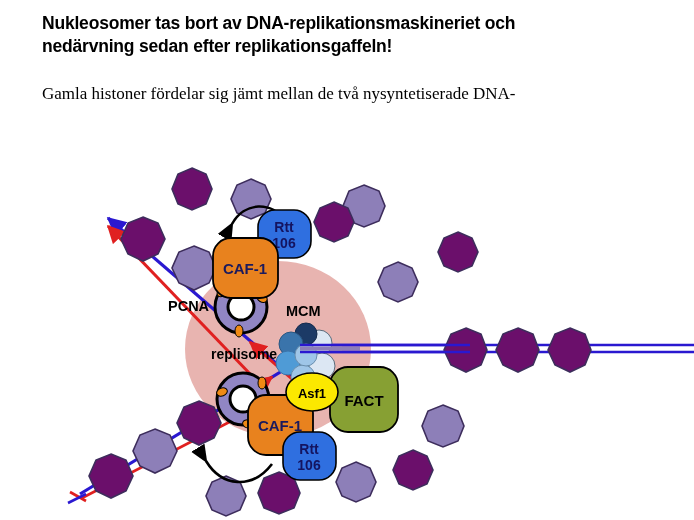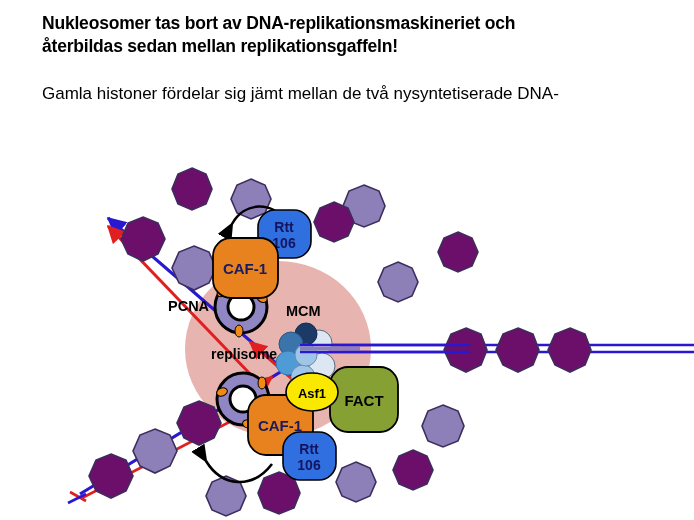--- a/index.html
+++ b/index.html
@@ -11,21 +11,21 @@
   #slide{position:relative;width:556px;height:520px;background:#fff;}
 
   
   .text-block{position:absolute;left:42px;top:12px;width:620px;}
   .heading{
     font-family:"Liberation Sans", sans-serif;
     font-weight:bold;font-size:17.5px;line-height:1.33;
     color:#000;letter-spacing:-0.2px;margin:0;
   }
   .body-text{
-    font-family:Liberation Sans, sans-serif;
+    font-family:Liberation Serif, serif;
     font-weight:normal;font-size:17px;line-height:1.35;
     color:#000;margin:0;
   }
   .gap{height:24px;}
 
   
   #figure{position:absolute;left:0;top:164px;width:694px;height:370px;}
   #figure svg{display:block;}
   .lbl{
     font-family:"Liberation Sans", sans-serif;
@@ -33,21 +33,21 @@
     paint-order:stroke fill;
   }
 </style>
 </head>
 <body>
 
 <div id="slide">
 
   <div class="text-block">
     <p class="heading">Nukleosomer tas bort av DNA-replikationsmaskineriet och</p>
-    <p class="heading">återbildas sedan mellan replikationsgaffeln!</p>
+    <p class="heading">nedärvning sedan efter replikationsgaffeln!</p>
     <div class="gap"></div>
     <p class="body-text">Gamla histoner fördelar sig jämt mellan de två nysyntetiserade DNA-</p>
   </div>
 
   <div id="figure">
     <svg width="694" height="370" viewBox="0 0 694 370" xmlns="http://www.w3.org/2000/svg">
       <defs>
         <marker id="arrowRed" markerWidth="7" markerHeight="7" refX="5.5" refY="3" orient="auto">
           <path d="M0,0 L6,3 L0,6 z" fill="#e02020"></path>
         </marker>

